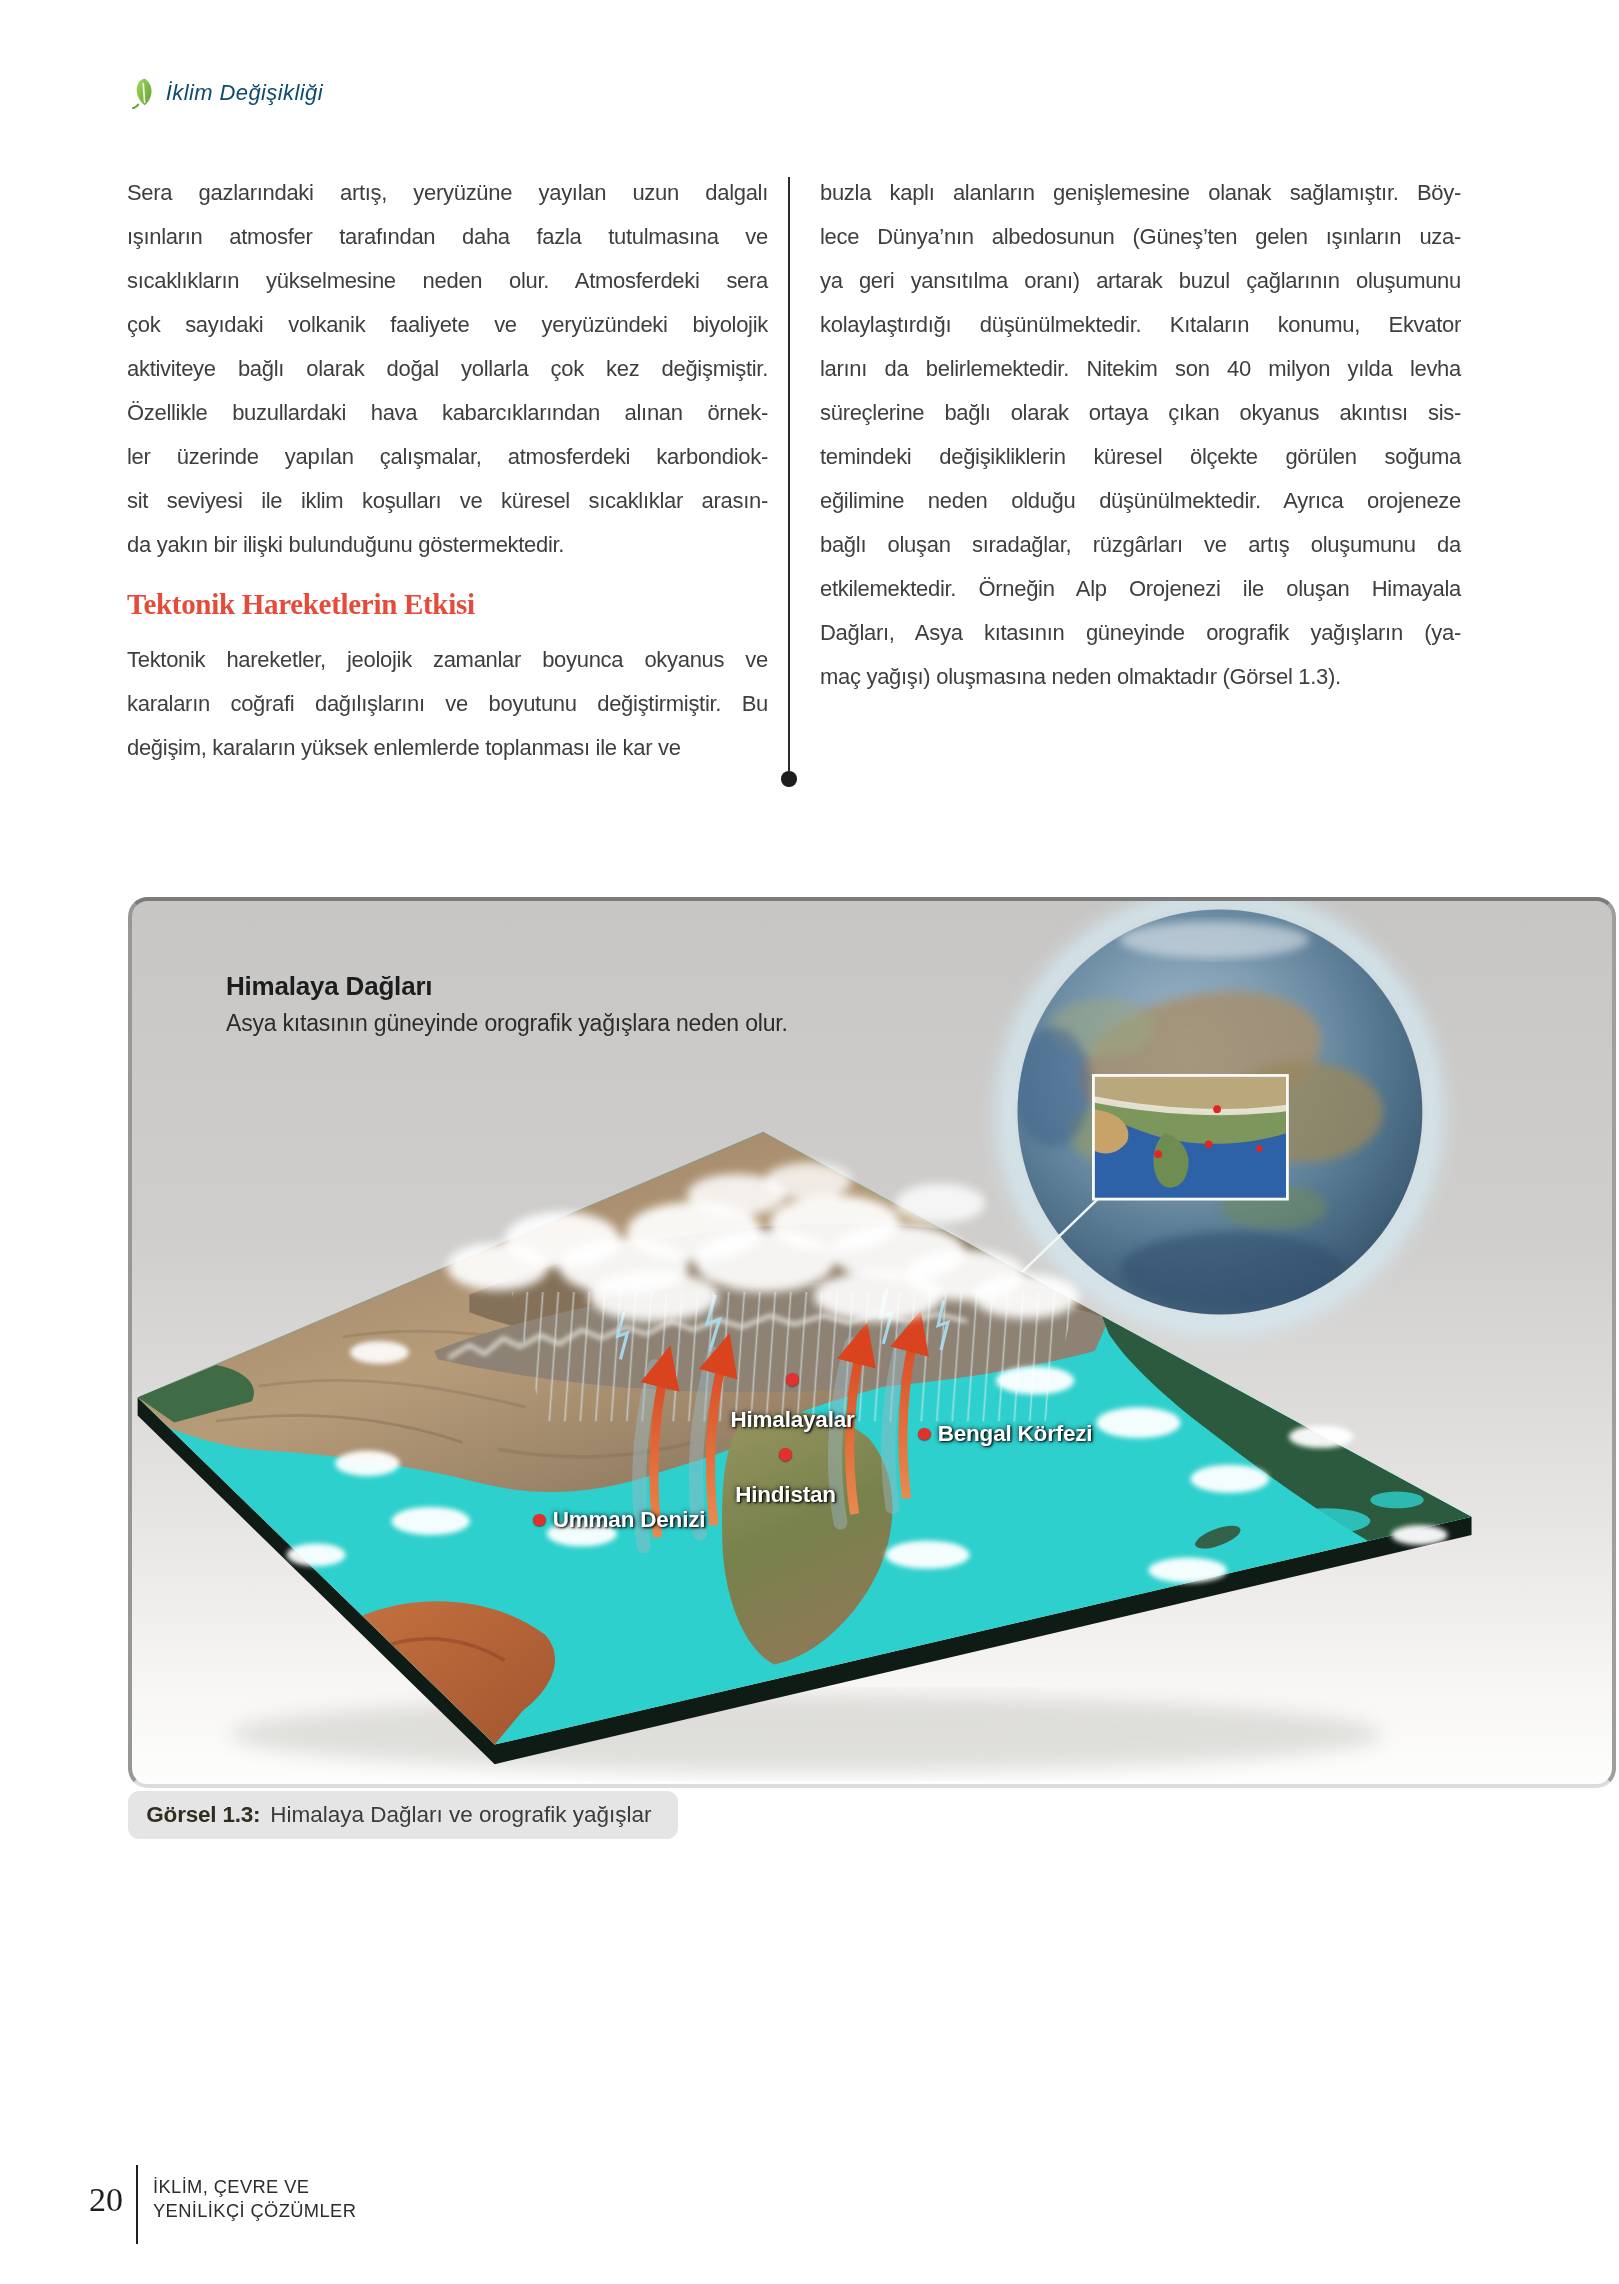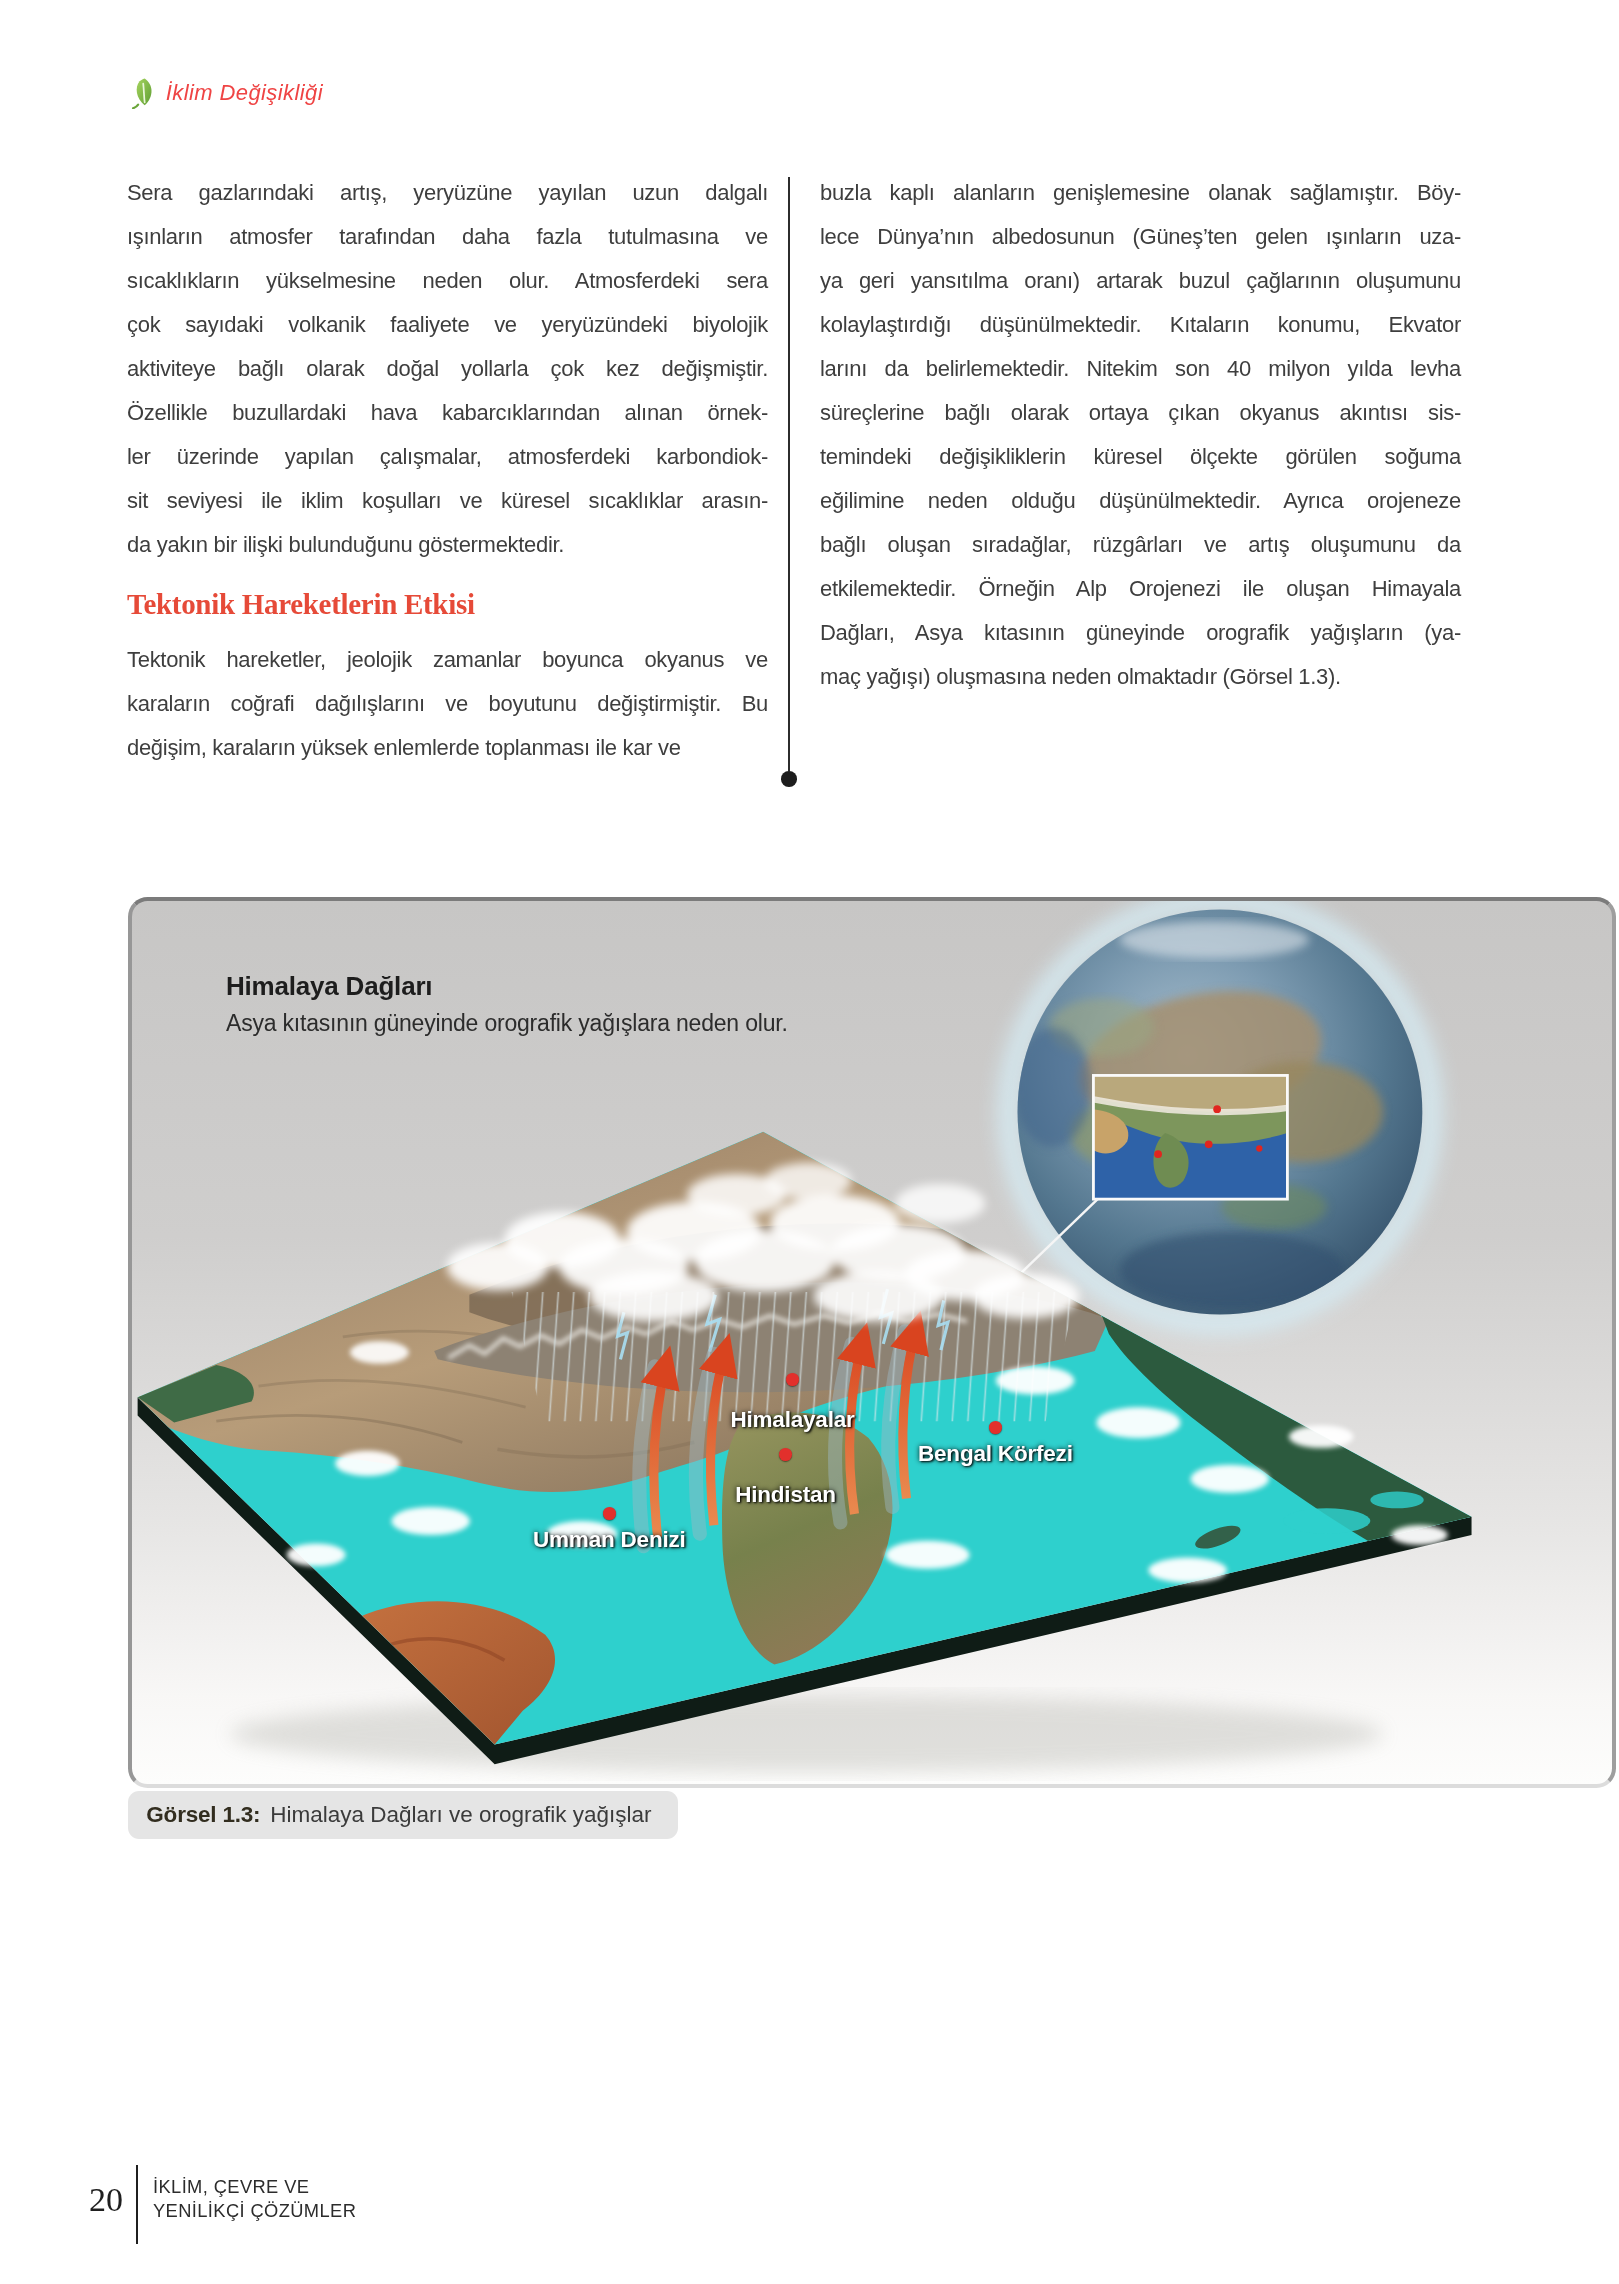--- a/index.html
+++ b/index.html
@@ -2,21 +2,21 @@
 <html style="font-size:11.2px"><head>
 <meta charset="utf-8">
 <style>
   html,body{margin:0;padding:0;background:#ffffff;}
   .page{position:relative;width:1620px;height:2284px;background:#ffffff;overflow:hidden;
         font-family:"Liberation Sans",sans-serif;color:#3e3e3e;}
 
   
   .doc-header{position:absolute;left:129px;top:77px;display:flex;align-items:center;gap:9.8px;}
   .doc-header .leaf{width:27px;height:32px;}
-  .doc-header .htitle{font-style:italic;font-size:22px;color:#ef4444;letter-spacing:0.4px;}
+  .doc-header .htitle{font-style:italic;font-size:22px;color:#0c4a6e;letter-spacing:0.4px;}
 
   
   .col{position:absolute;top:171px;width:641px;font-size:22px;line-height:44px;
        letter-spacing:-0.3px;color:#3e3e3e;}
   .col-left{left:127px;}
   .col-right{left:820px;}
   .tline{height:44px;text-align:justify;text-align-last:justify;white-space:nowrap;}
   .para .tline:last-child{text-align-last:left;}
   .sec-heading{font-family:"Liberation Serif",serif;font-weight:bold;font-size:29px;
                color:#e64a38;margin:17px 0 12.7px 0;height:41px;line-height:41px;}
@@ -32,21 +32,21 @@
       background:linear-gradient(180deg,#c7c6c5 0%,#cfcecd 38%,#e6e5e4 70%,#f8f7f6 90%,#fdfdfc 100%);
       overflow:hidden;}
   .figure-panel svg.scene{position:absolute;left:0;top:0;}
   .fig-title-block{position:absolute;left:94px;top:70px;z-index:5;}
   .fig-title{font-size:26px;font-weight:bold;color:#1d1d1d;letter-spacing:-0.2px;}
   .fig-subtitle{font-size:23px;color:#2c2c2c;margin-top:8.4px;letter-spacing:-0.2px;}
 
   
   .map-label{position:absolute;z-index:6;display:flex;align-items:center;gap:7px;
              font-size:22.5px;font-weight:bold;color:#ffffff;letter-spacing:-0.2px;
-             text-shadow:0 0 4.9px rgba(0,0,0,.9),1.4px 1.4px 2.1px rgba(0,0,0,.85);flex-direction:column;}
+             text-shadow:0 0 4.9px rgba(0,0,0,.9),1.4px 1.4px 2.1px rgba(0,0,0,.85);}
   .map-label.vertical{flex-direction:column;gap:21px;}
   .marker-dot{width:12.7px;height:12.7px;border-radius:50%;background:#e2302c;
               box-shadow:0 0.7px 1.4px rgba(0,0,0,.6);flex:0 0 auto;}
 
   
   .fig-caption{position:absolute;left:128px;top:1791px;width:550px;height:48px;
       background:#e5e5e5;border-radius:11.2px;display:flex;align-items:center;
       padding-left:18.3px;box-sizing:border-box;font-size:22.5px;color:#3b3b3b;}
   .fig-caption .cap-label{font-weight:bold;color:#322d1f;margin-right:9.8px;letter-spacing:-0.2px;}
 

